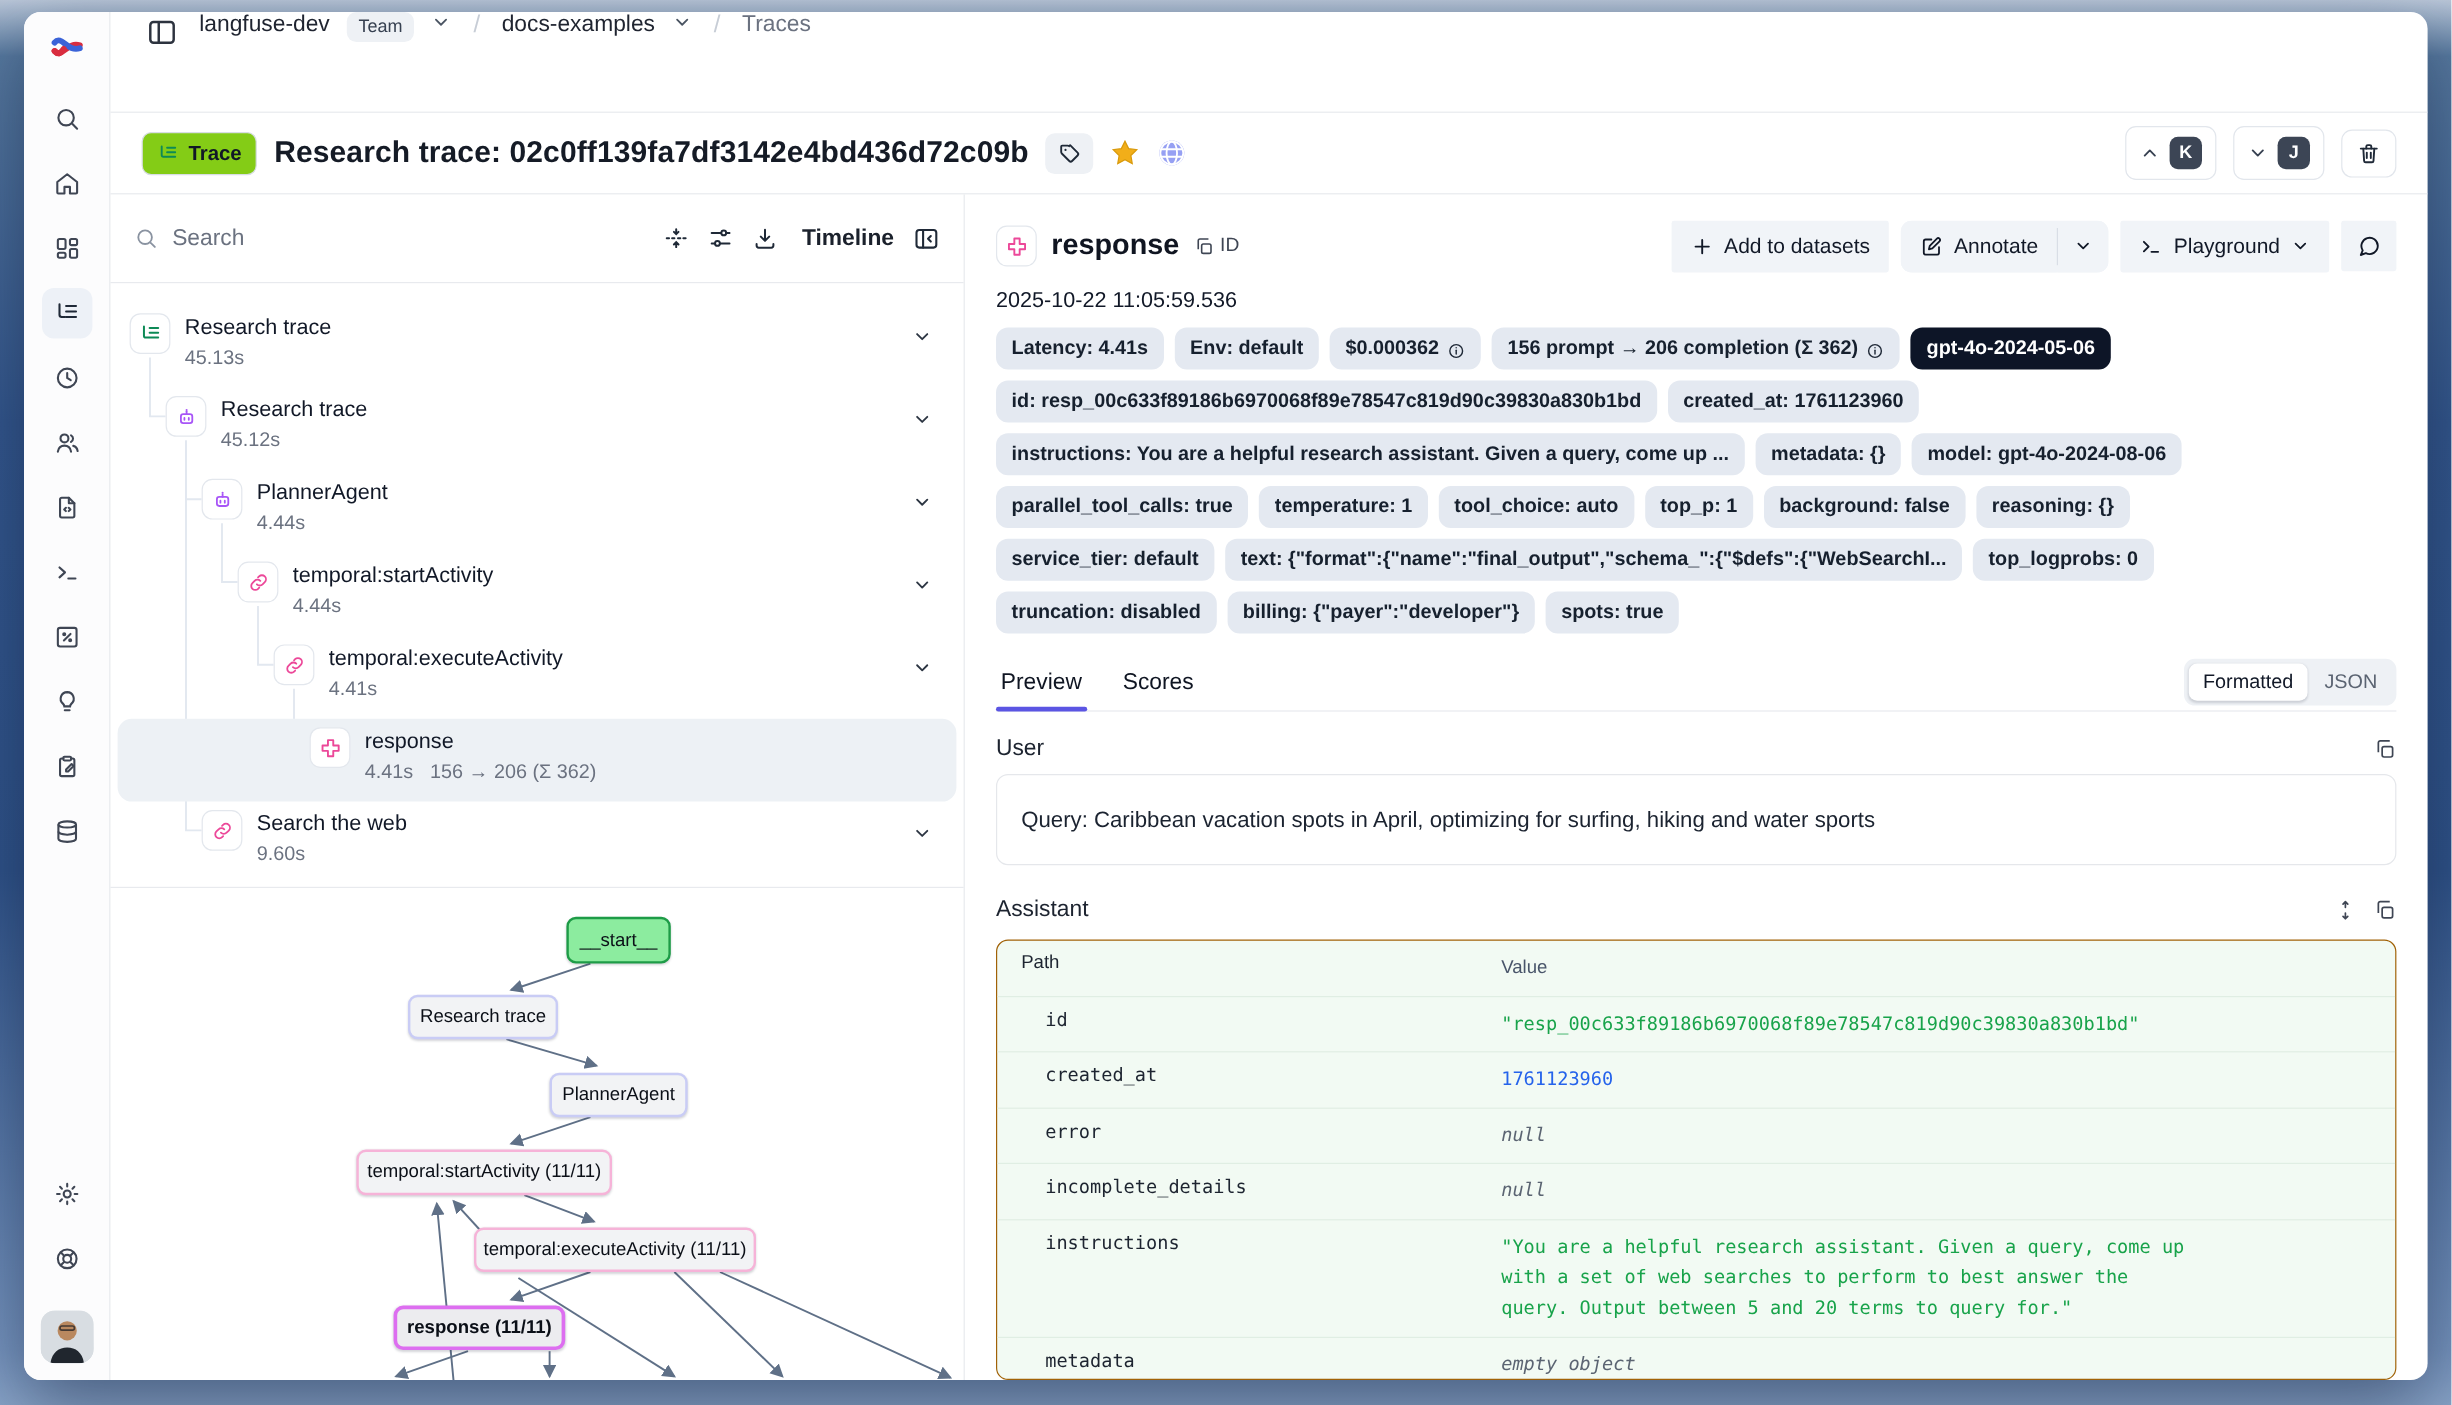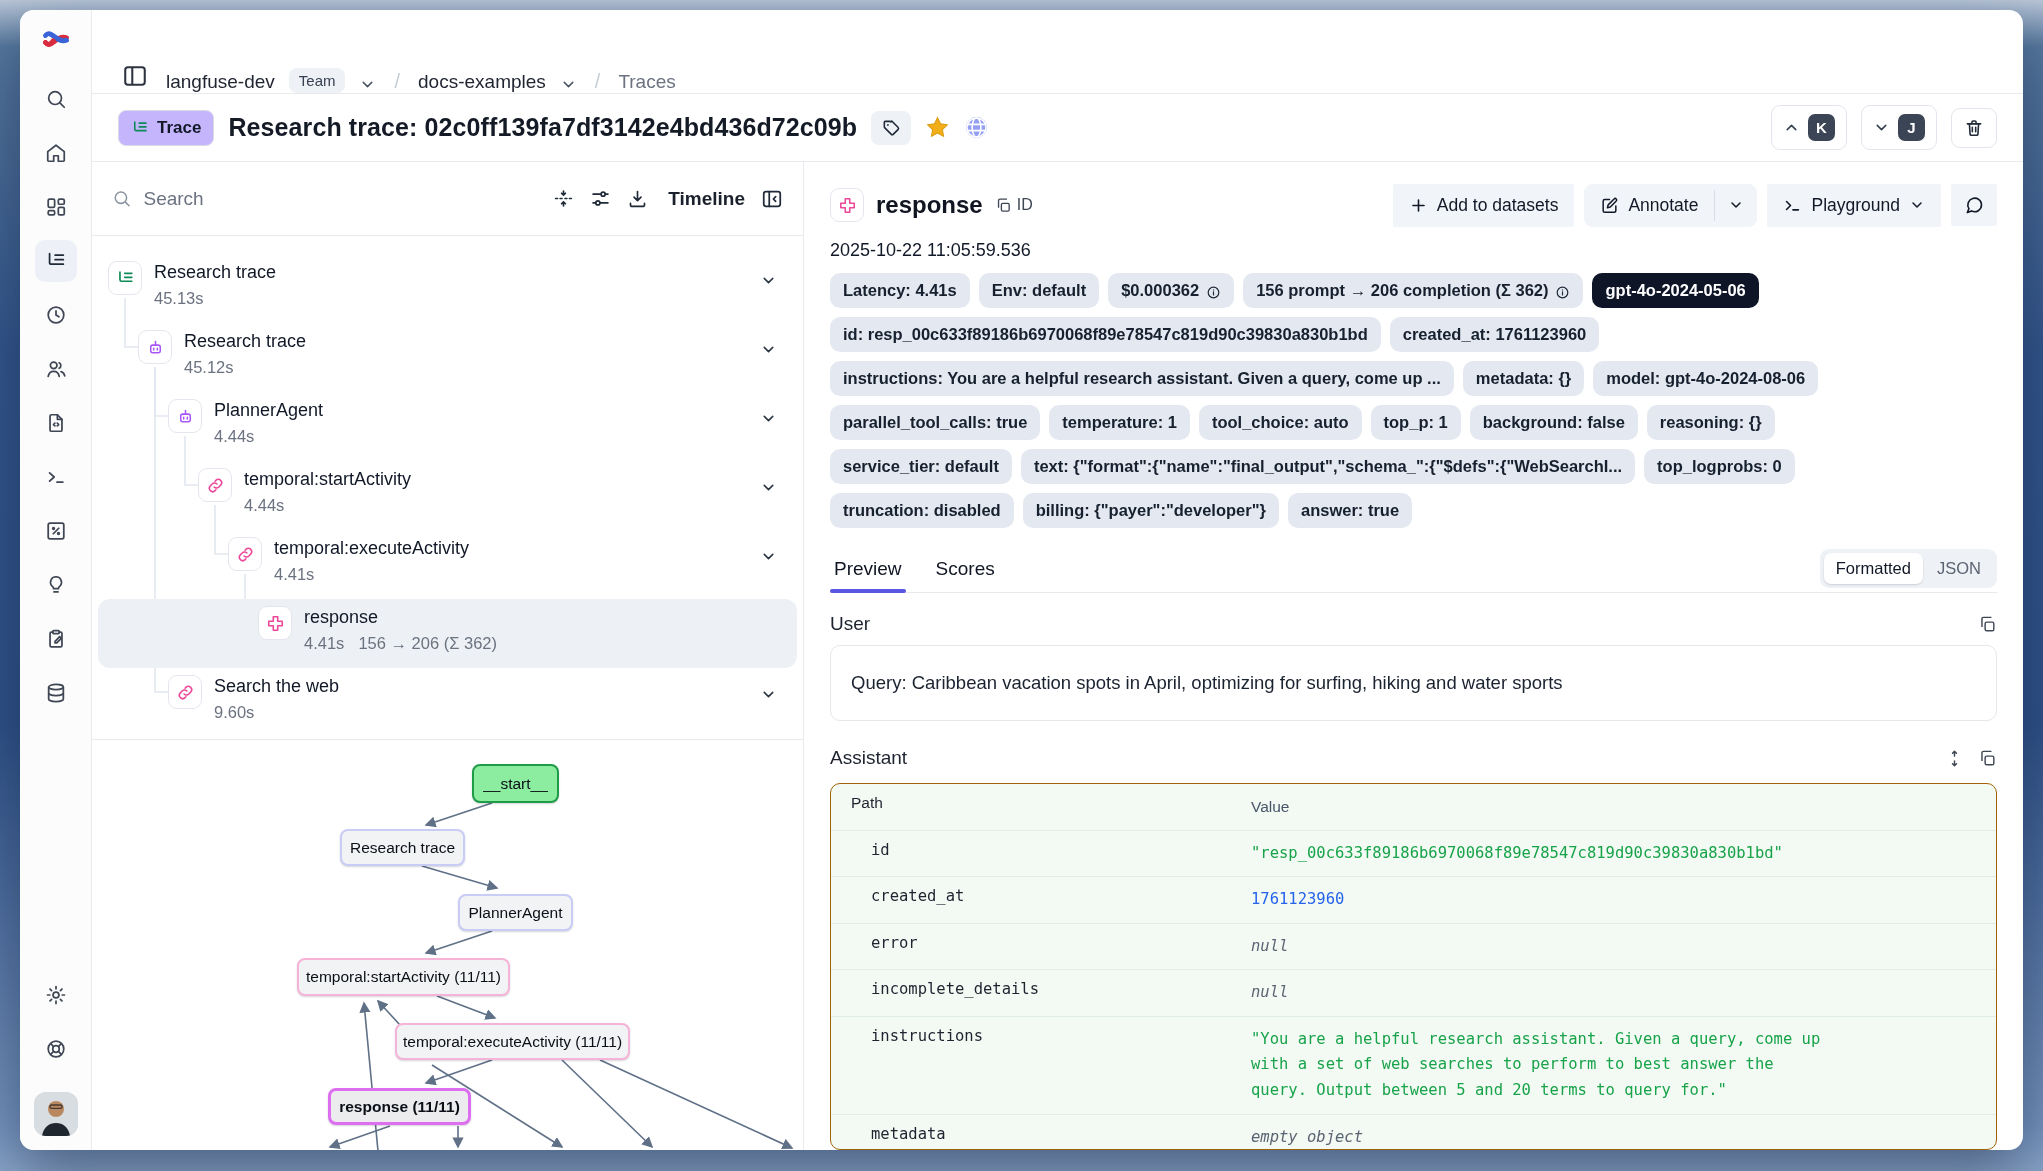--- a/index.html
+++ b/index.html
@@ -16,30 +16,30 @@
   
   .rail{ width:72px; background:#fcfcfd; border-right:1px solid #e8eaee; display:flex; flex-direction:column; align-items:center; padding:12px 0 14px; flex:0 0 72px;}
   .rail .logo{ width:34px; height:34px; display:flex; align-items:center; justify-content:center; margin-bottom:22px;}
   .ricon{ width:42px; height:42px; border-radius:10px; display:flex; align-items:center; justify-content:center; color:#3f4654; margin-bottom:12px; cursor:pointer;}
   .ricon svg{ width:22px; height:22px;}
   .ricon.active{ background:#edf1f7;}
   .rail .spacer{ flex:1;}
   .avatar{ width:44px; height:44px; border-radius:12px; overflow:hidden; margin-top:10px; background:linear-gradient(180deg,#e3e7eb,#c9d1d8); cursor:pointer;}
   
   .main{ flex:1; display:flex; flex-direction:column; min-width:0;}
-  .topbar{ height:84px; border-bottom:1px solid #e8eaee; display:flex; align-items:flex-end; padding:0 26px; gap:14px; flex:0 0 84px;}
+  .topbar{ height:84px; border-bottom:1px solid #e8eaee; display:flex; align-items:flex-start; padding:0 26px; gap:14px; flex:0 0 84px;}
   .tb-toggle{ width:34px; height:34px; display:flex; align-items:center; justify-content:center; color:#2d333f; cursor:pointer;}
   .crumb{ font-size:19px; color:#1f2430; font-weight:500;}
   .crumb.muted{ color:#6b7280; font-weight:400;}
   .teambadge{ background:#eef1f5; color:#374151; font-size:15px; font-weight:500; border-radius:8px; padding:4px 10px;}
   .slash{ color:#c7cdd6; font-size:20px; font-weight:300; padding:0 4px;}
   .chev{ color:#4b5563; display:flex;}
   
   .titlebar{ height:68px; border-bottom:1px solid #e8eaee; display:flex; align-items:center; padding:0 26px; gap:14px; flex:0 0 68px;}
-  .tracebadge{ display:flex; align-items:center; gap:8px; border:1px solid #d8dde4; border-radius:8px; padding:7px 12px; background:#c4b5fd; font-size:17px; font-weight:600; color:#111827;}
+  .tracebadge{ display:flex; align-items:center; gap:8px; border:1px solid #d8dde4; border-radius:8px; padding:7px 12px; background:#84cc16; font-size:17px; font-weight:600; color:#111827;}
   .pagetitle{ font-size:25px; font-weight:700; color:#151b26; letter-spacing:.1px;}
   .iconpill{ background:#eef1f5; border-radius:8px; width:40px; height:34px; display:flex; align-items:center; justify-content:center; cursor:pointer; color:#1f2937;}
   .flatbtn{ background:transparent; border:none; display:flex; align-items:center; justify-content:center; cursor:pointer;}
   .navbtn{ display:flex; align-items:center; gap:8px; background:#fff; border:1px solid #e2e6ec; border-radius:9px; padding:8px 11px; cursor:pointer; color:#374151;}
   .keycap{ width:27px; height:27px; border-radius:7px; background:#3c4555; color:#fff; font-size:15px; font-weight:700; display:flex; align-items:center; justify-content:center;}
   
   .content{ flex:1; display:flex; min-height:0;}
   .left-pane{ width:712px; flex:0 0 712px; border-right:1px solid #e8eaee; display:flex; flex-direction:column; min-height:0;}
   .search-row{ height:74px; flex:0 0 74px; border-bottom:1px solid #e8eaee; display:flex; align-items:center; padding:0 20px; gap:16px;}
   .search-wrap{ display:flex; align-items:center; gap:12px; flex:1; color:#8a93a1;}
@@ -668,21 +668,21 @@
                 </span>
           </div>
           <div class="brow">
             <span class="b">
                   <span>truncation: disabled</span>
                 </span>
             <span class="b">
                   <span>billing: {"payer":"developer"}</span>
                 </span>
             <span class="b">
-                  <span>answer: true</span>
+                  <span>spots: true</span>
                 </span>
           </div>
         </div>
 
         <div class="tabsrow">
           <span class="tab active">Preview</span>
           <span class="tab">Scores</span>
           <div class="viewtoggle">
             <span class="vt active">Formatted</span>
             <span class="vt">JSON</span>

